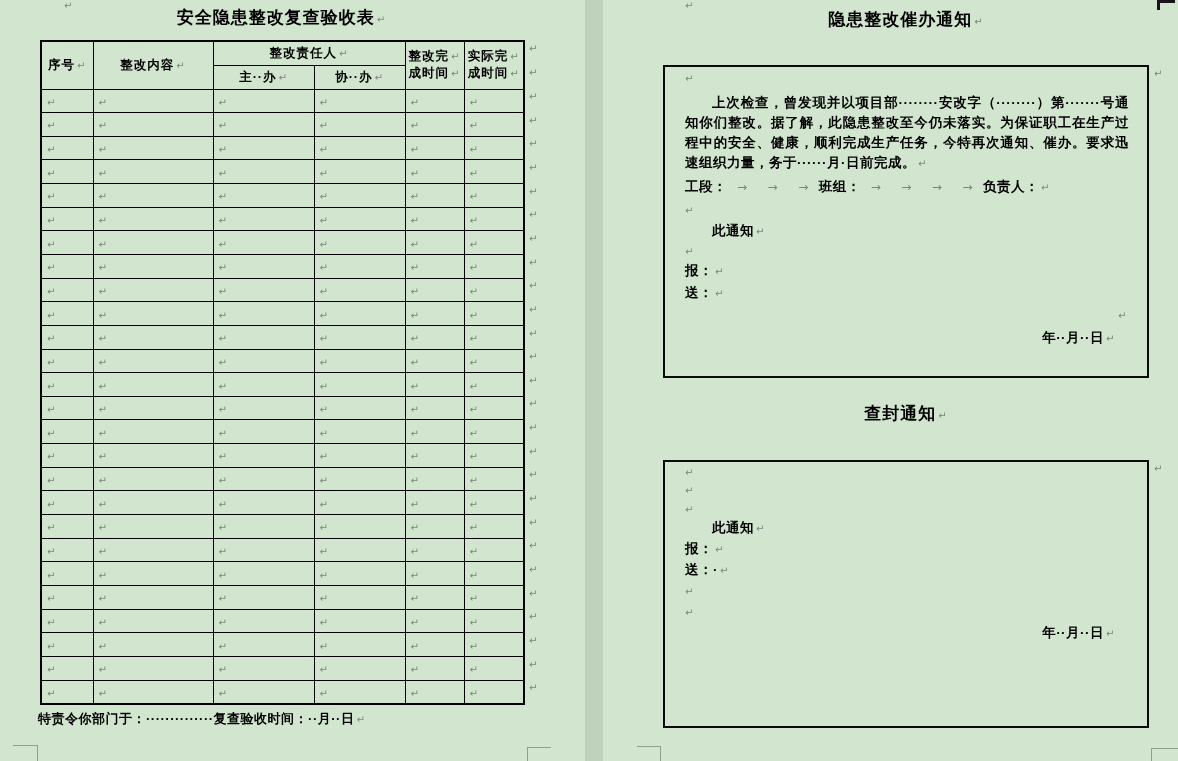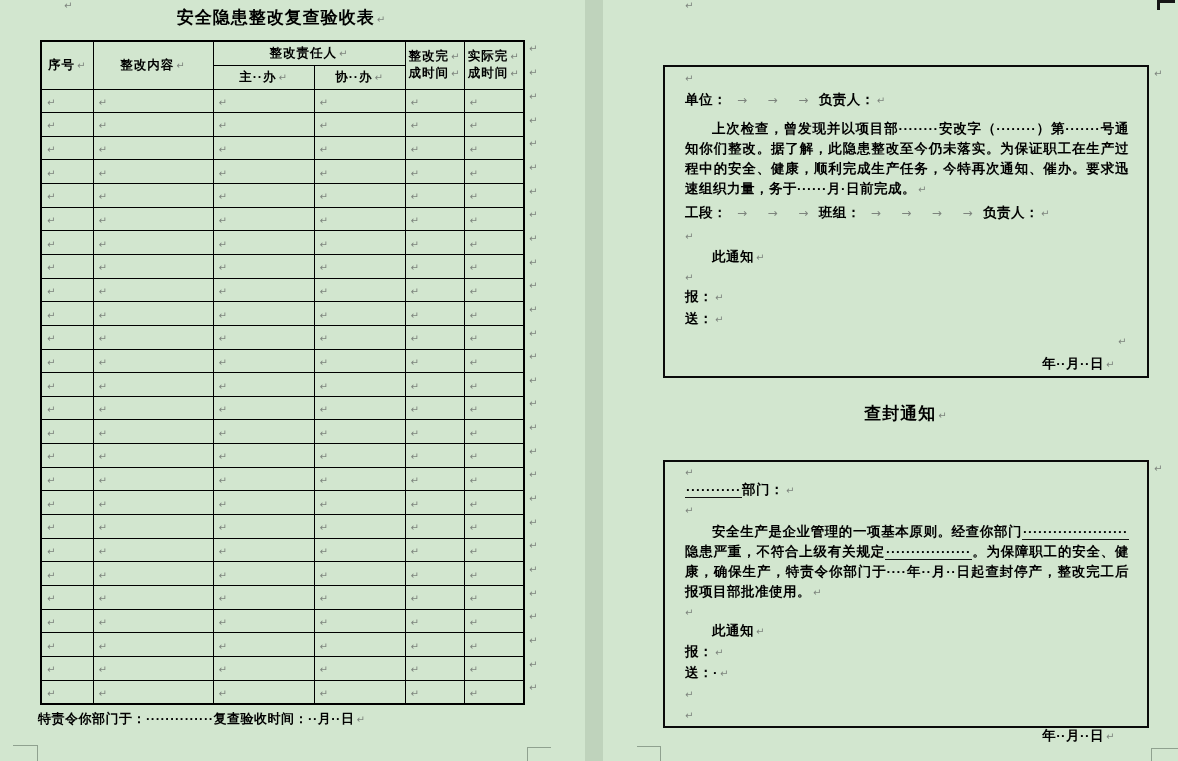--- a/index.html
+++ b/index.html
@@ -353,27 +353,27 @@
     <span>特责令你部门于：··············复查验收时间：··月··日</span><span class="pm">↵</span>
   </div>
 
   <div class="cmark cm-tl-arms" style="left:13px;top:745px;width:24px;height:15px;"></div>
   <div class="cmark cm-tr-arms" style="left:527px;top:747px;width:23px;height:13px;"></div>
 </div>
 
 <div class="page2">
   <span class="pm p2-toppm">↵</span>
 
+  <div class="n-title" style="top:8px">
+    <span>隐患整改催办通知</span><span class="pm">↵</span>
+  </div>
   <span class="pm boxpm" style="top:68px">↵</span>
 
   <div class="nbox" style="top:65px;height:313px;">
     <div class="ln h18"><span class="pm" style="margin-left:0">↵</span></div>
-    <div class="ln h26">
-      <span>单位：</span><span class="tab">→</span><span class="tab">→</span><span class="tab">→</span><span>负责人：</span><span class="pm">↵</span>
-    </div>
     <div class="ln just" style="margin-top:6px">
       <span>上次检查，曾发现并以项目部········安改字（········）第·······号通知你们整改。据了解，此隐患整改至今仍未落实。为保证职工在生产过程中的安全、健康，顺利完成生产任务，今特再次通知、催办。要求迅速组织力量，务于······月·日前完成。</span><span class="pm">↵</span>
     </div>
     <div class="ln h26">
       <span>工段：</span><span class="tab">→</span><span class="tab">→</span><span class="tab">→</span><span>班组：</span><span class="tab">→</span><span class="tab">→</span><span class="tab">→</span><span class="tab">→</span><span>负责人：</span><span class="pm">↵</span>
     </div>
     <div class="ln h20"><span class="pm" style="margin-left:0">↵</span></div>
     <div class="ln h21 ind">
       <span>此通知</span><span class="pm">↵</span>
     </div>
@@ -390,27 +390,21 @@
     </div>
   </div>
 
   <div class="n-title" style="top:402px">
     <span>查封通知</span><span class="pm">↵</span>
   </div>
   <span class="pm boxpm" style="top:463px">↵</span>
 
   <div class="nbox" style="top:460px;height:268px;">
     <div class="ln h16"><span class="pm" style="margin-left:0">↵</span></div>
-    <div class="ln h20">
-      <span class="ul">···········</span><span>部门：</span><span class="pm">↵</span>
-    </div>
     <div class="ln h20"><span class="pm" style="margin-left:0">↵</span></div>
-    <div class="ln just" style="margin-top:2px">
-      <span>安全生产是企业管理的一项基本原则。经查你部门</span><span class="ul">·····················</span><span>隐患严重，不符合上级有关规定</span><span class="ul">·················</span><span>。为保障职工的安全、健康，确保生产，特责令你部门于····年··月··日起查封停产，整改完工后报项目部批准使用。</span><span class="pm">↵</span>
-    </div>
     <div class="ln h18"><span class="pm" style="margin-left:0">↵</span></div>
     <div class="ln h20 ind">
       <span>此通知</span><span class="pm">↵</span>
     </div>
     <div class="ln h21">
       <span>报：</span><span class="pm">↵</span>
     </div>
     <div class="ln h21">
       <span>送：·</span><span class="pm">↵</span>
     </div>

